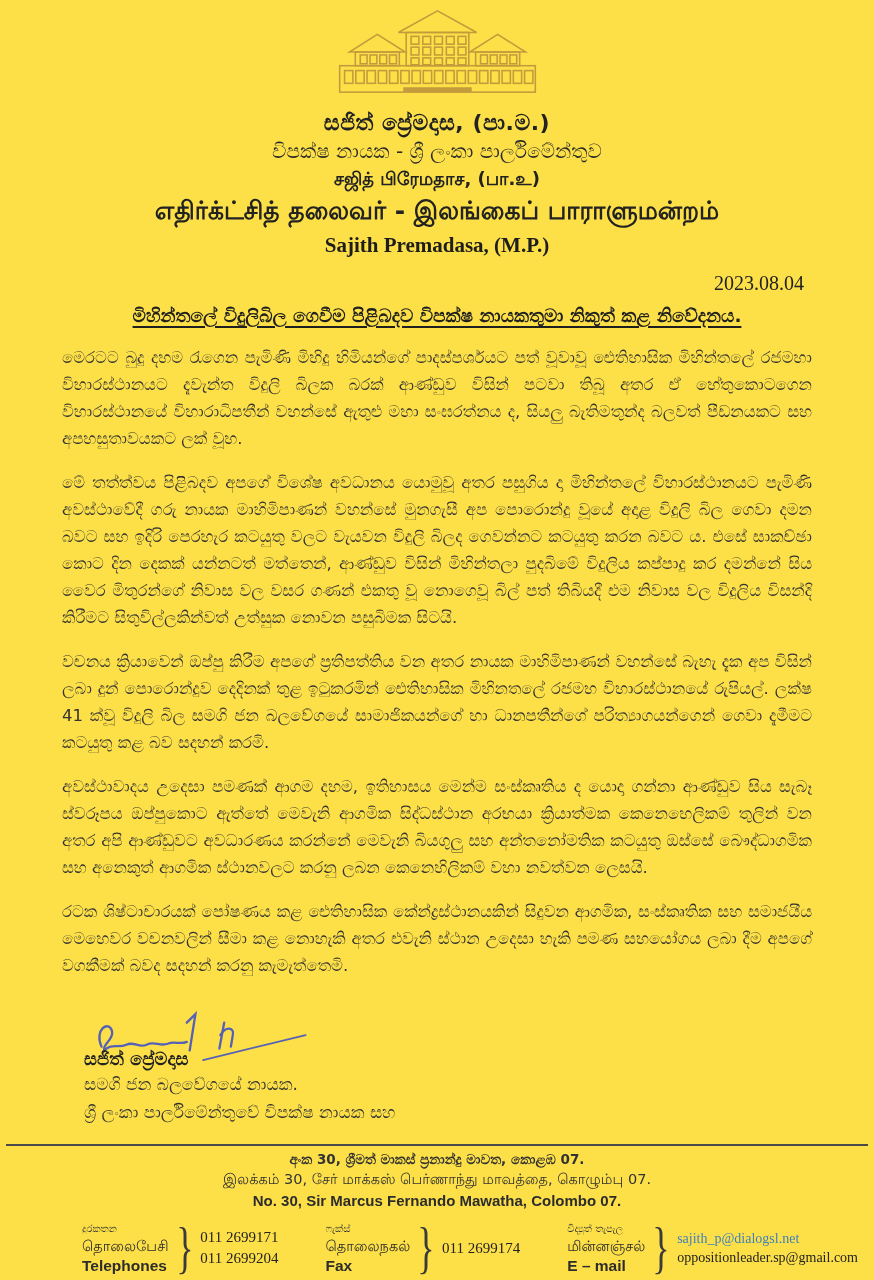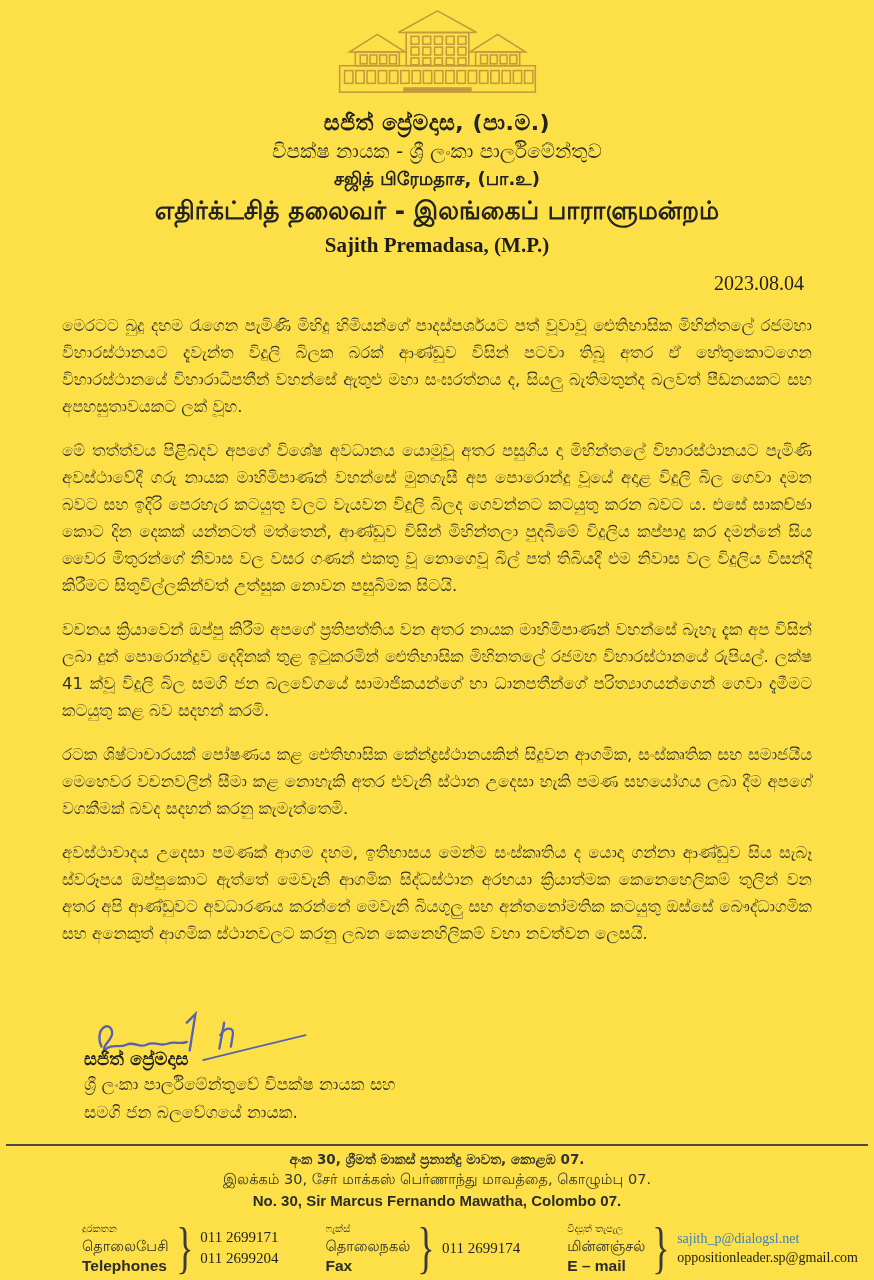--- a/index.html
+++ b/index.html
@@ -147,41 +147,42 @@
 
       <div class="hdr-si-name">සජිත් ප්‍රේමදාස, (පා.ම.)</div>
       <div class="hdr-si-title">විපක්ෂ නායක - ශ්‍රී ලංකා පාර්ලිමේන්තුව</div>
       <div class="hdr-ta-name">சஜித் பிரேமதாச, (பா.உ)</div>
       <div class="hdr-ta-title">எதிர்க்ட்சித் தலைவர் - இலங்கைப் பாராளுமன்றம்</div>
       <div class="hdr-en-name">Sajith Premadasa, (M.P.)</div>
     </div>
 
     <div class="date-row">2023.08.04</div>
 
+    <div class="subject">මිහින්තලේ විදුලිබිල ගෙවීම පිළිබදව විපක්ෂ නායකතුමා නිකුත් කළ නිවේදනය.</div>
 
     <div class="bodytext">
       <p>මෙරටට බුදු දහම රැගෙන පැමිණි මිහිදු හිමියන්ගේ පාදස්පර්ශයට පත් වූවාවූ ඓතිහාසික මිහින්තලේ රජමහා විහාරස්ථානයට දැවැන්ත විදුලි බිලක බරක් ආණ්ඩුව විසින් පටවා තිබූ අතර ඒ හේතුකොටගෙන විහාරස්ථානයේ විහාරාධිපතීන් වහන්සේ ඇතුළු මහා සංඝරත්නය ද, සියලු බැතිමතුන්ද බලවත් පීඩනයකට සහ අපහසුතාවයකට ලක් වූහ.</p>
       <p>මේ තත්ත්වය පිළිබදව අපගේ විශේෂ අවධානය යොමුවූ අතර පසුගිය දා මිහින්තලේ විහාරස්ථානයට පැමිණි අවස්ථාවේදී ගරු නායක මාහිමිපාණන් වහන්සේ මුනගැසී අප පොරොන්දු වූයේ අදාළ විදුලි බිල ගෙවා දමන බවට සහ ඉදිරි පෙරහැර කටයුතු වලට වැයවන විදුලි බිලද ගෙවන්නට කටයුතු කරන බවට ය. එසේ සාකච්ඡා කොට දින දෙකක් යන්නටත් මත්තෙන්, ආණ්ඩුව විසින් මිහින්තලා පුදබිමේ විදුලිය කප්පාදු කර දමන්නේ සිය වෛර මිතුරන්ගේ නිවාස වල වසර ගණන් එකතු වූ නොගෙවූ බිල් පත් තිබියදී එම නිවාස වල විදුලිය විසන්දි කිරීමට සිතුවිල්ලකින්වත් උත්සුක නොවන පසුබිමක සිටයි.</p>
       <p>වචනය ක්‍රියාවෙන් ඔප්පු කිරීම අපගේ ප්‍රතිපත්තිය වන අතර නායක මාහිමිපාණන් වහන්සේ බැහැ දැක අප විසින් ලබා දුන් පොරොන්දුව දෙදිනක් තුළ ඉටුකරමින් ඓතිහාසික මිහිනතලේ රජමහ විහාරස්ථානයේ රුපියල්. ලක්ෂ 41 ක්වූ විදුලි බිල සමගි ජන බලවේගයේ සාමාජිකයන්ගේ හා ධානපතීන්ගේ පරිත්‍යාගයන්ගෙන් ගෙවා දැමීමට කටයුතු කළ බව සදහන් කරමි.</p>
+      <p>අවස්ථාවාදය උදෙසා පමණක් ආගම දහම, ඉතිහාසය මෙන්ම සංස්කෘතිය ද යොදා ගන්නා ආණ්ඩුව සිය සැබෑ ස්වරූපය ඔප්පුකොට ඇත්තේ මෙවැනි ආගමික සිද්ධස්ථාන අරභයා ක්‍රියාත්මක කෙනෙහෙලිකම් තුලින් වන අතර අපි ආණ්ඩුවට අවධාරණය කරන්නේ මෙවැනි බියගුලු සහ අන්තනෝමතික කටයුතු ඔස්සේ බෞද්ධාගමික සහ අනෙකුත් ආගමික ස්ථානවලට කරනු ලබන කෙනෙහිලිකම් වහා නවත්වන ලෙසයි.</p>
       <p>රටක ශිෂ්ටාචාරයක් පෝෂණය කළ ඓතිහාසික කේන්ද්‍රස්ථානයකින් සිදුවන ආගමික, සංස්කෘතික සහ සමාජයීය මෙහෙවර වචනවලින් සීමා කළ නොහැකි අතර එවැනි ස්ථාන උදෙසා හැකි පමණ සහයෝගය ලබා දීම අපගේ වගකීමක් බවද සදහන් කරනු කැමැත්තෙමි.</p>
-      <p>අවස්ථාවාදය උදෙසා පමණක් ආගම දහම, ඉතිහාසය මෙන්ම සංස්කෘතිය ද යොදා ගන්නා ආණ්ඩුව සිය සැබෑ ස්වරූපය ඔප්පුකොට ඇත්තේ මෙවැනි ආගමික සිද්ධස්ථාන අරභයා ක්‍රියාත්මක කෙනෙහෙලිකම් තුලින් වන අතර අපි ආණ්ඩුවට අවධාරණය කරන්නේ මෙවැනි බියගුලු සහ අන්තනෝමතික කටයුතු ඔස්සේ බෞද්ධාගමික සහ අනෙකුත් ආගමික ස්ථානවලට කරනු ලබන කෙනෙහිලිකම් වහා නවත්වන ලෙසයි.</p>
     </div>
   </div>
 
   <div class="sigblock">
     <svg class="sig-svg" width="230" height="60" viewBox="0 0 240 62" fill="none" stroke="#5560b6" stroke-width="2.4" stroke-linecap="round">
       <path d="M12,40 C4,22 20,12 23,24 C25,33 12,38 15,44 C22,36 30,42 38,38 C46,34 51,42 59,38 C67,34 73,40 81,37 C88,34 94,38 101,35"></path>
       <path d="M104,44 L110,6 L101,15"></path>
       <path d="M140,15 L135,42"></path>
       <path d="M136,28 C142,18 151,20 149,28 L147,40"></path>
       <path d="M118,54 L225,28" stroke-width="1.8"></path>
     </svg>
     <div class="sig-name">සජිත් ප්‍රේමදාස</div>
+    <div class="sig-line">සමගි ජන බලවේගයේ නායක.</div>
     <div class="sig-line">ශ්‍රී ලංකා පාර්ලිමේන්තුවේ විපක්ෂ නායක සහ</div>
-    <div class="sig-line">සමගි ජන බලවේගයේ නායක.</div>
   </div>
 
   <div class="footer">
     <div class="rule"></div>
     <div class="addr">
       <div class="addr-si">අංක 30, ශ්‍රීමත් මාකස් ප්‍රනාන්දු මාවත, කොළඹ 07.</div>
       <div class="addr-ta">இலக்கம் 30, சேர் மாக்கஸ் பெர்ணாந்து மாவத்தை, கொழும்பு 07.</div>
       <div class="addr-en">No. 30, Sir Marcus Fernando Mawatha, Colombo 07.</div>
     </div>
 

